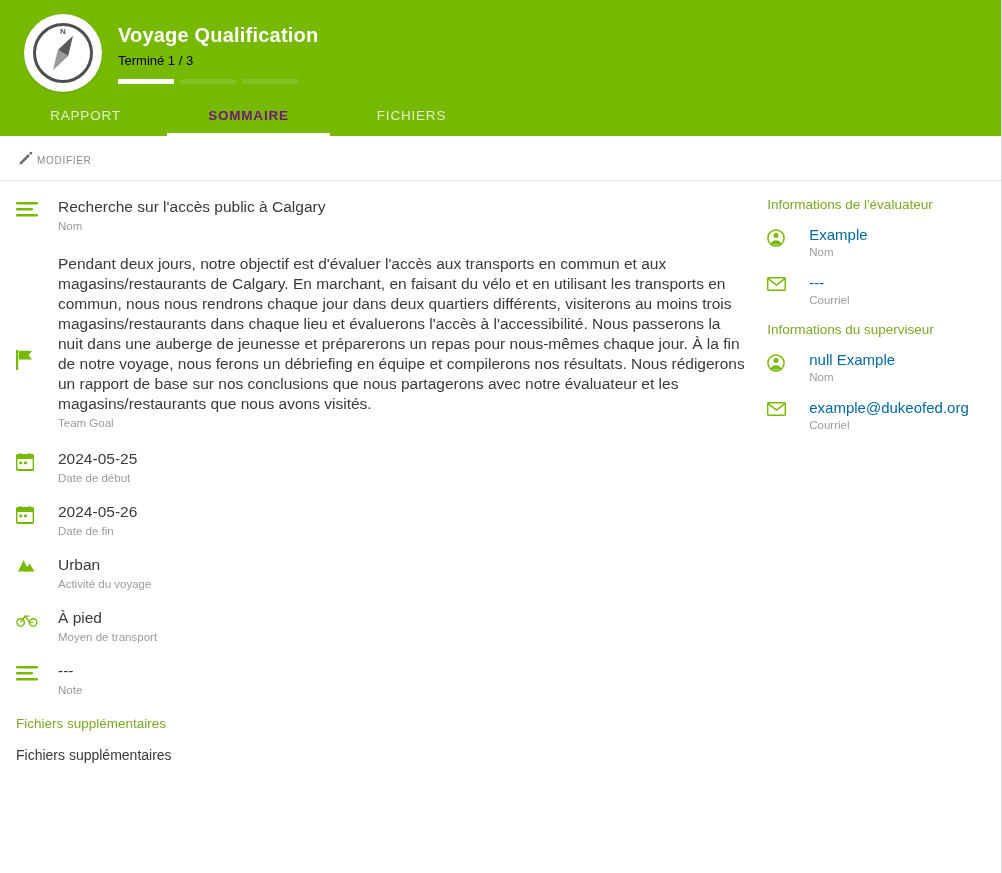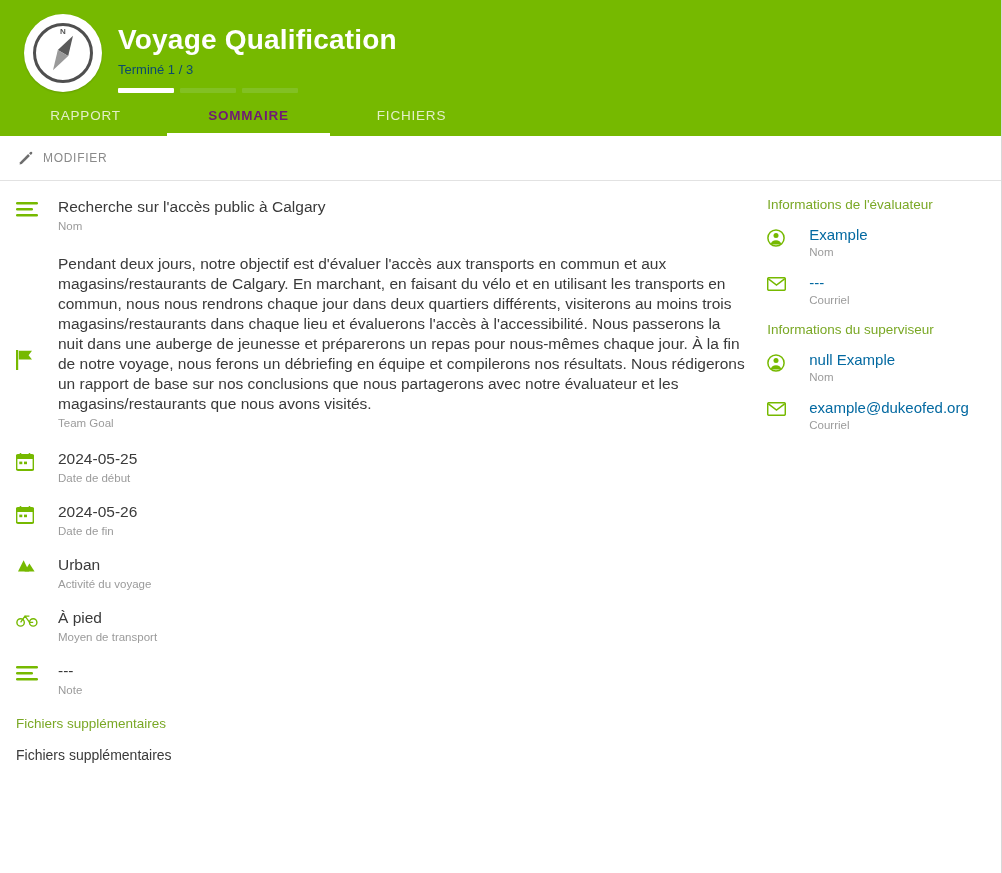--- a/index.html
+++ b/index.html
@@ -91,26 +91,26 @@
     font-size: 8px;
     color: #555;
     font-weight: bold;
   }
   .header-titles {
     margin-left: 16px;
     padding-top: 10px;
   }
   .trip-title {
     color: #ffffff;
-    font-size: 28px;
+    font-size: 20px;
     font-weight: bold;
     letter-spacing: 0.2px;
   }
   .trip-subtitle {
-    color: #0c4a6e;
+    color: #000000;
     font-size: 13px;
     margin-top: 6px;
   }
   .progress {
     margin-top: 11px;
     display: flex;
     gap: 6px;
   }
   .progress-seg {
     width: 56px;
@@ -152,24 +152,24 @@
     height: 45px;
     border-bottom: 1px solid #e2e2e2;
     display: flex;
     align-items: center;
     padding-left: 18px;
     box-sizing: border-box;
     background: #ffffff;
   }
   .edit-btn {
     display: flex;
-    align-items: center;
-    gap: 9px;
+    align-items: flex-end;
+    gap: 3px;
     color: #8a8a8a;
-    font-size: 12px;
+    font-size: 10px;
     letter-spacing: 0.7px;
     cursor: pointer;
   }
   .pencil {
     display: inline-block;
     width: 16px;
     height: 16px;
     position: relative;
   }
 

